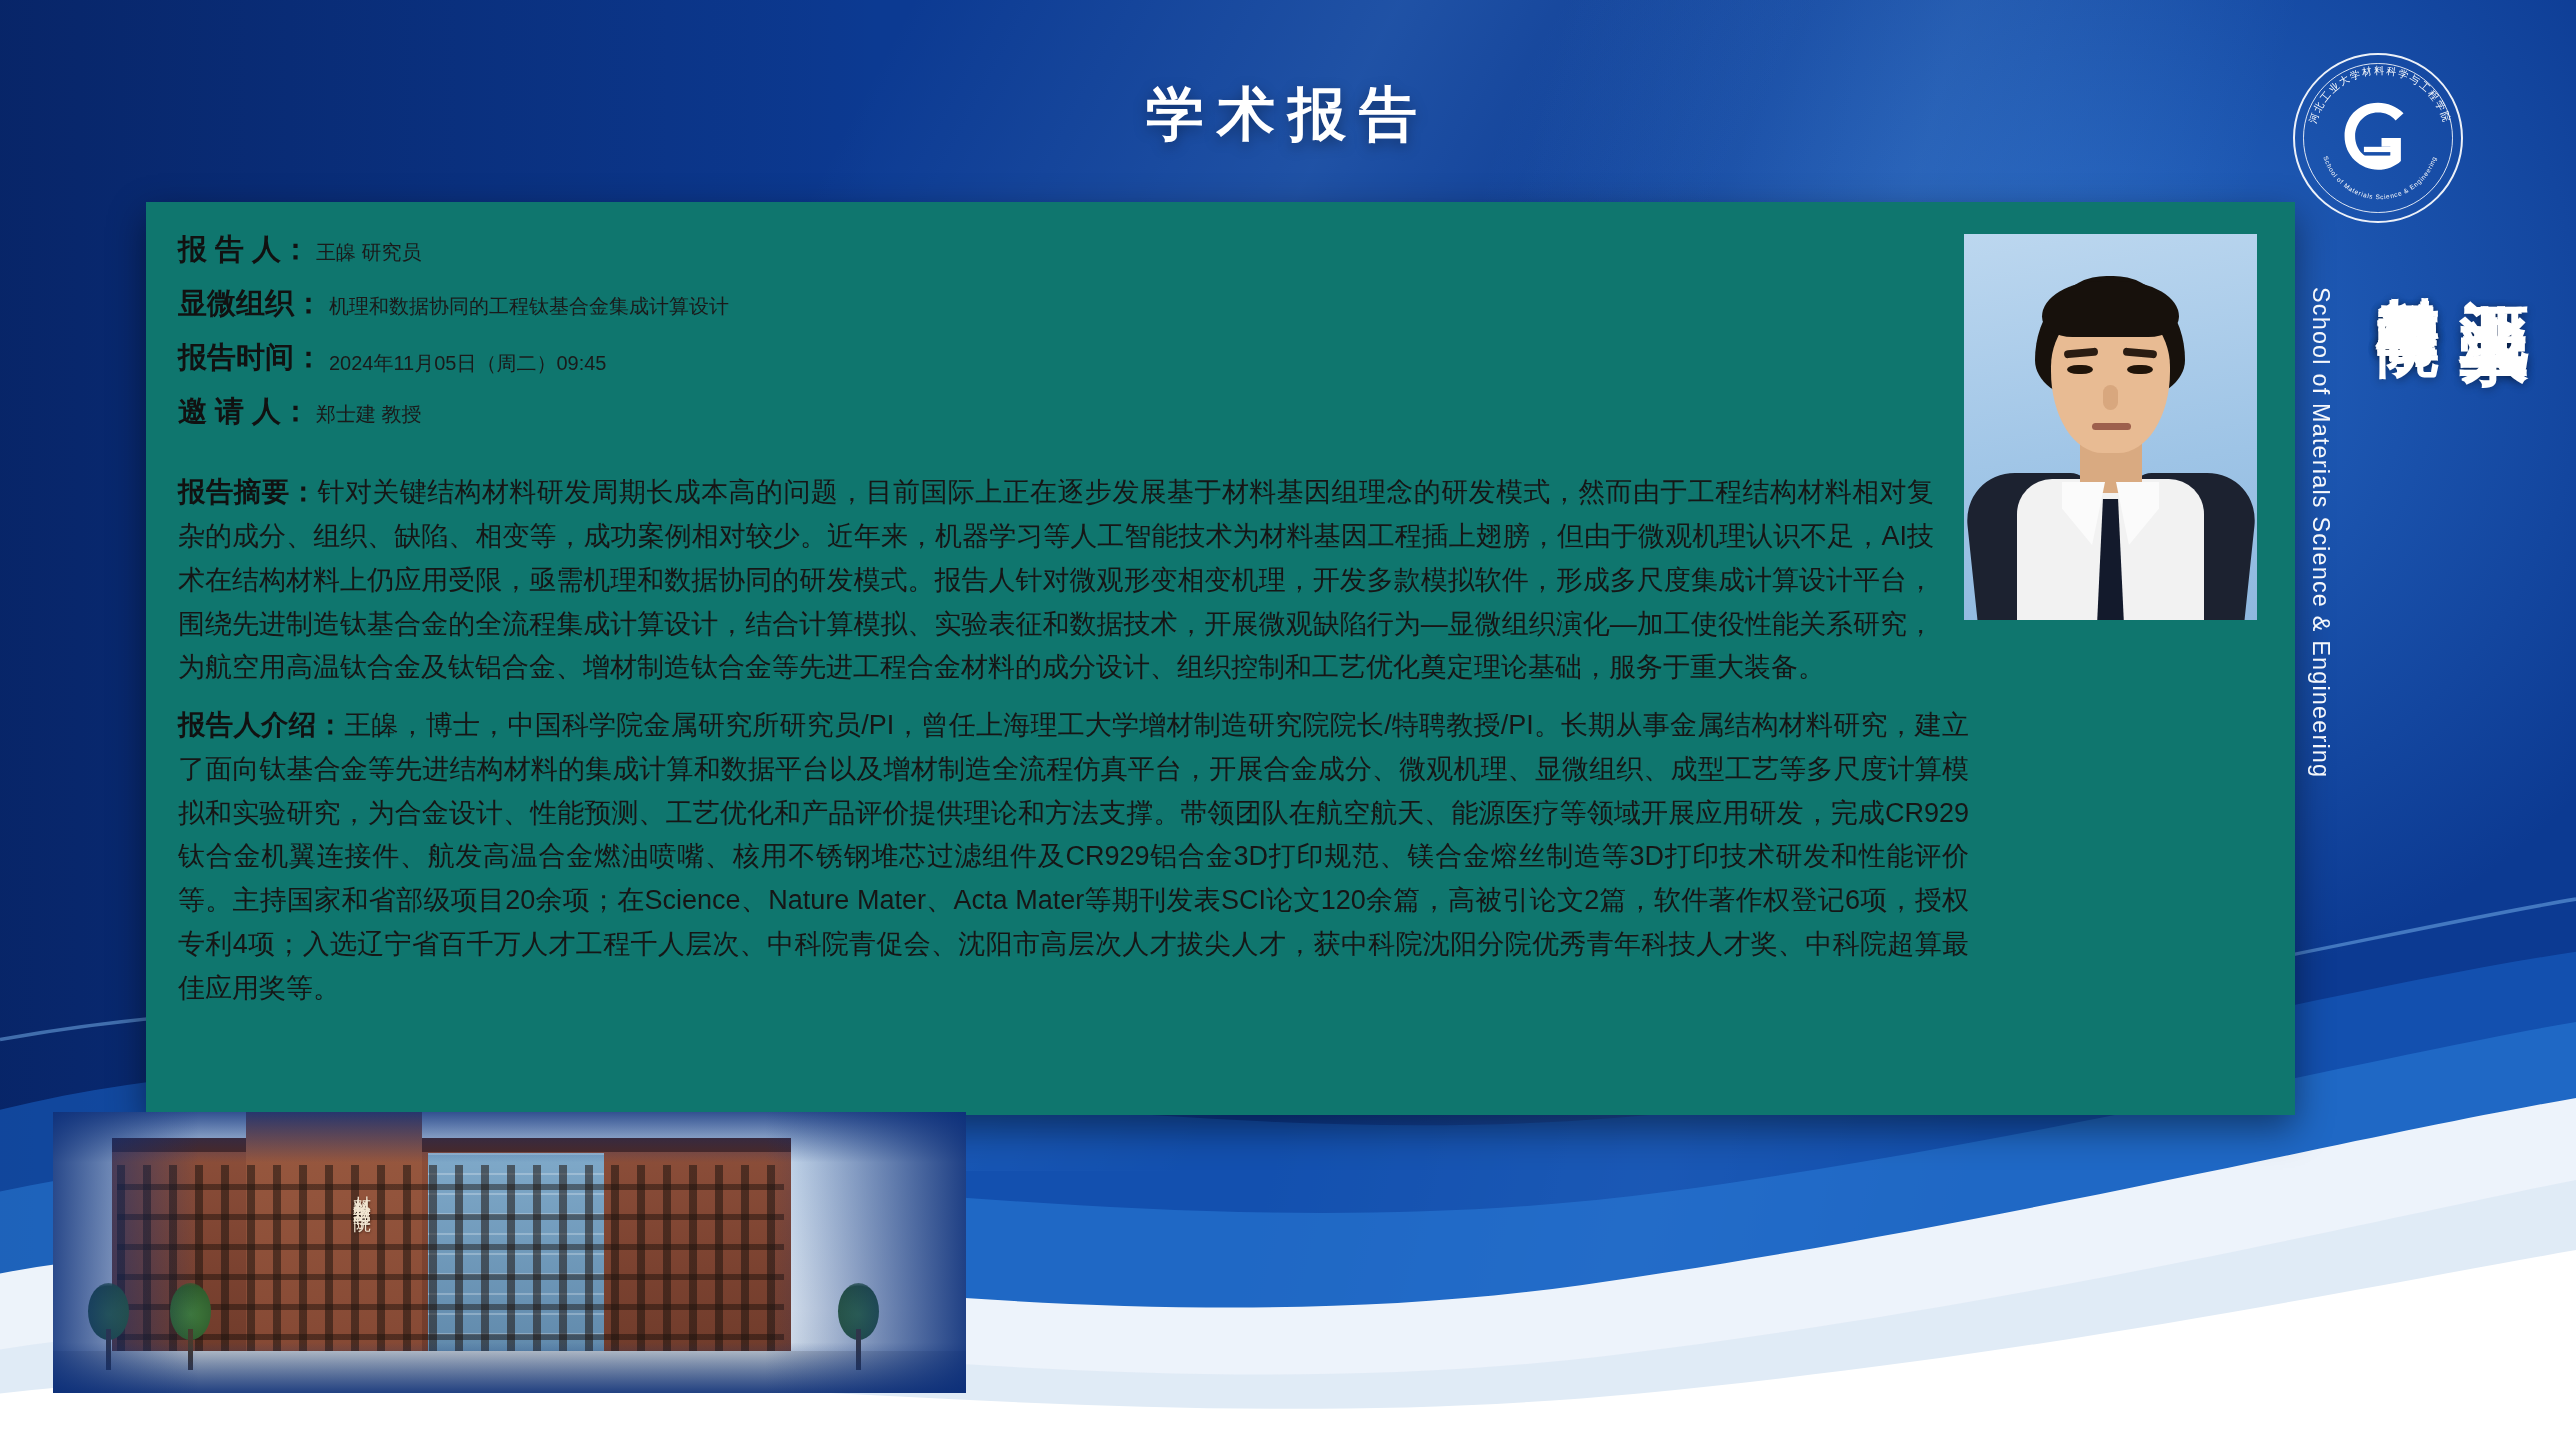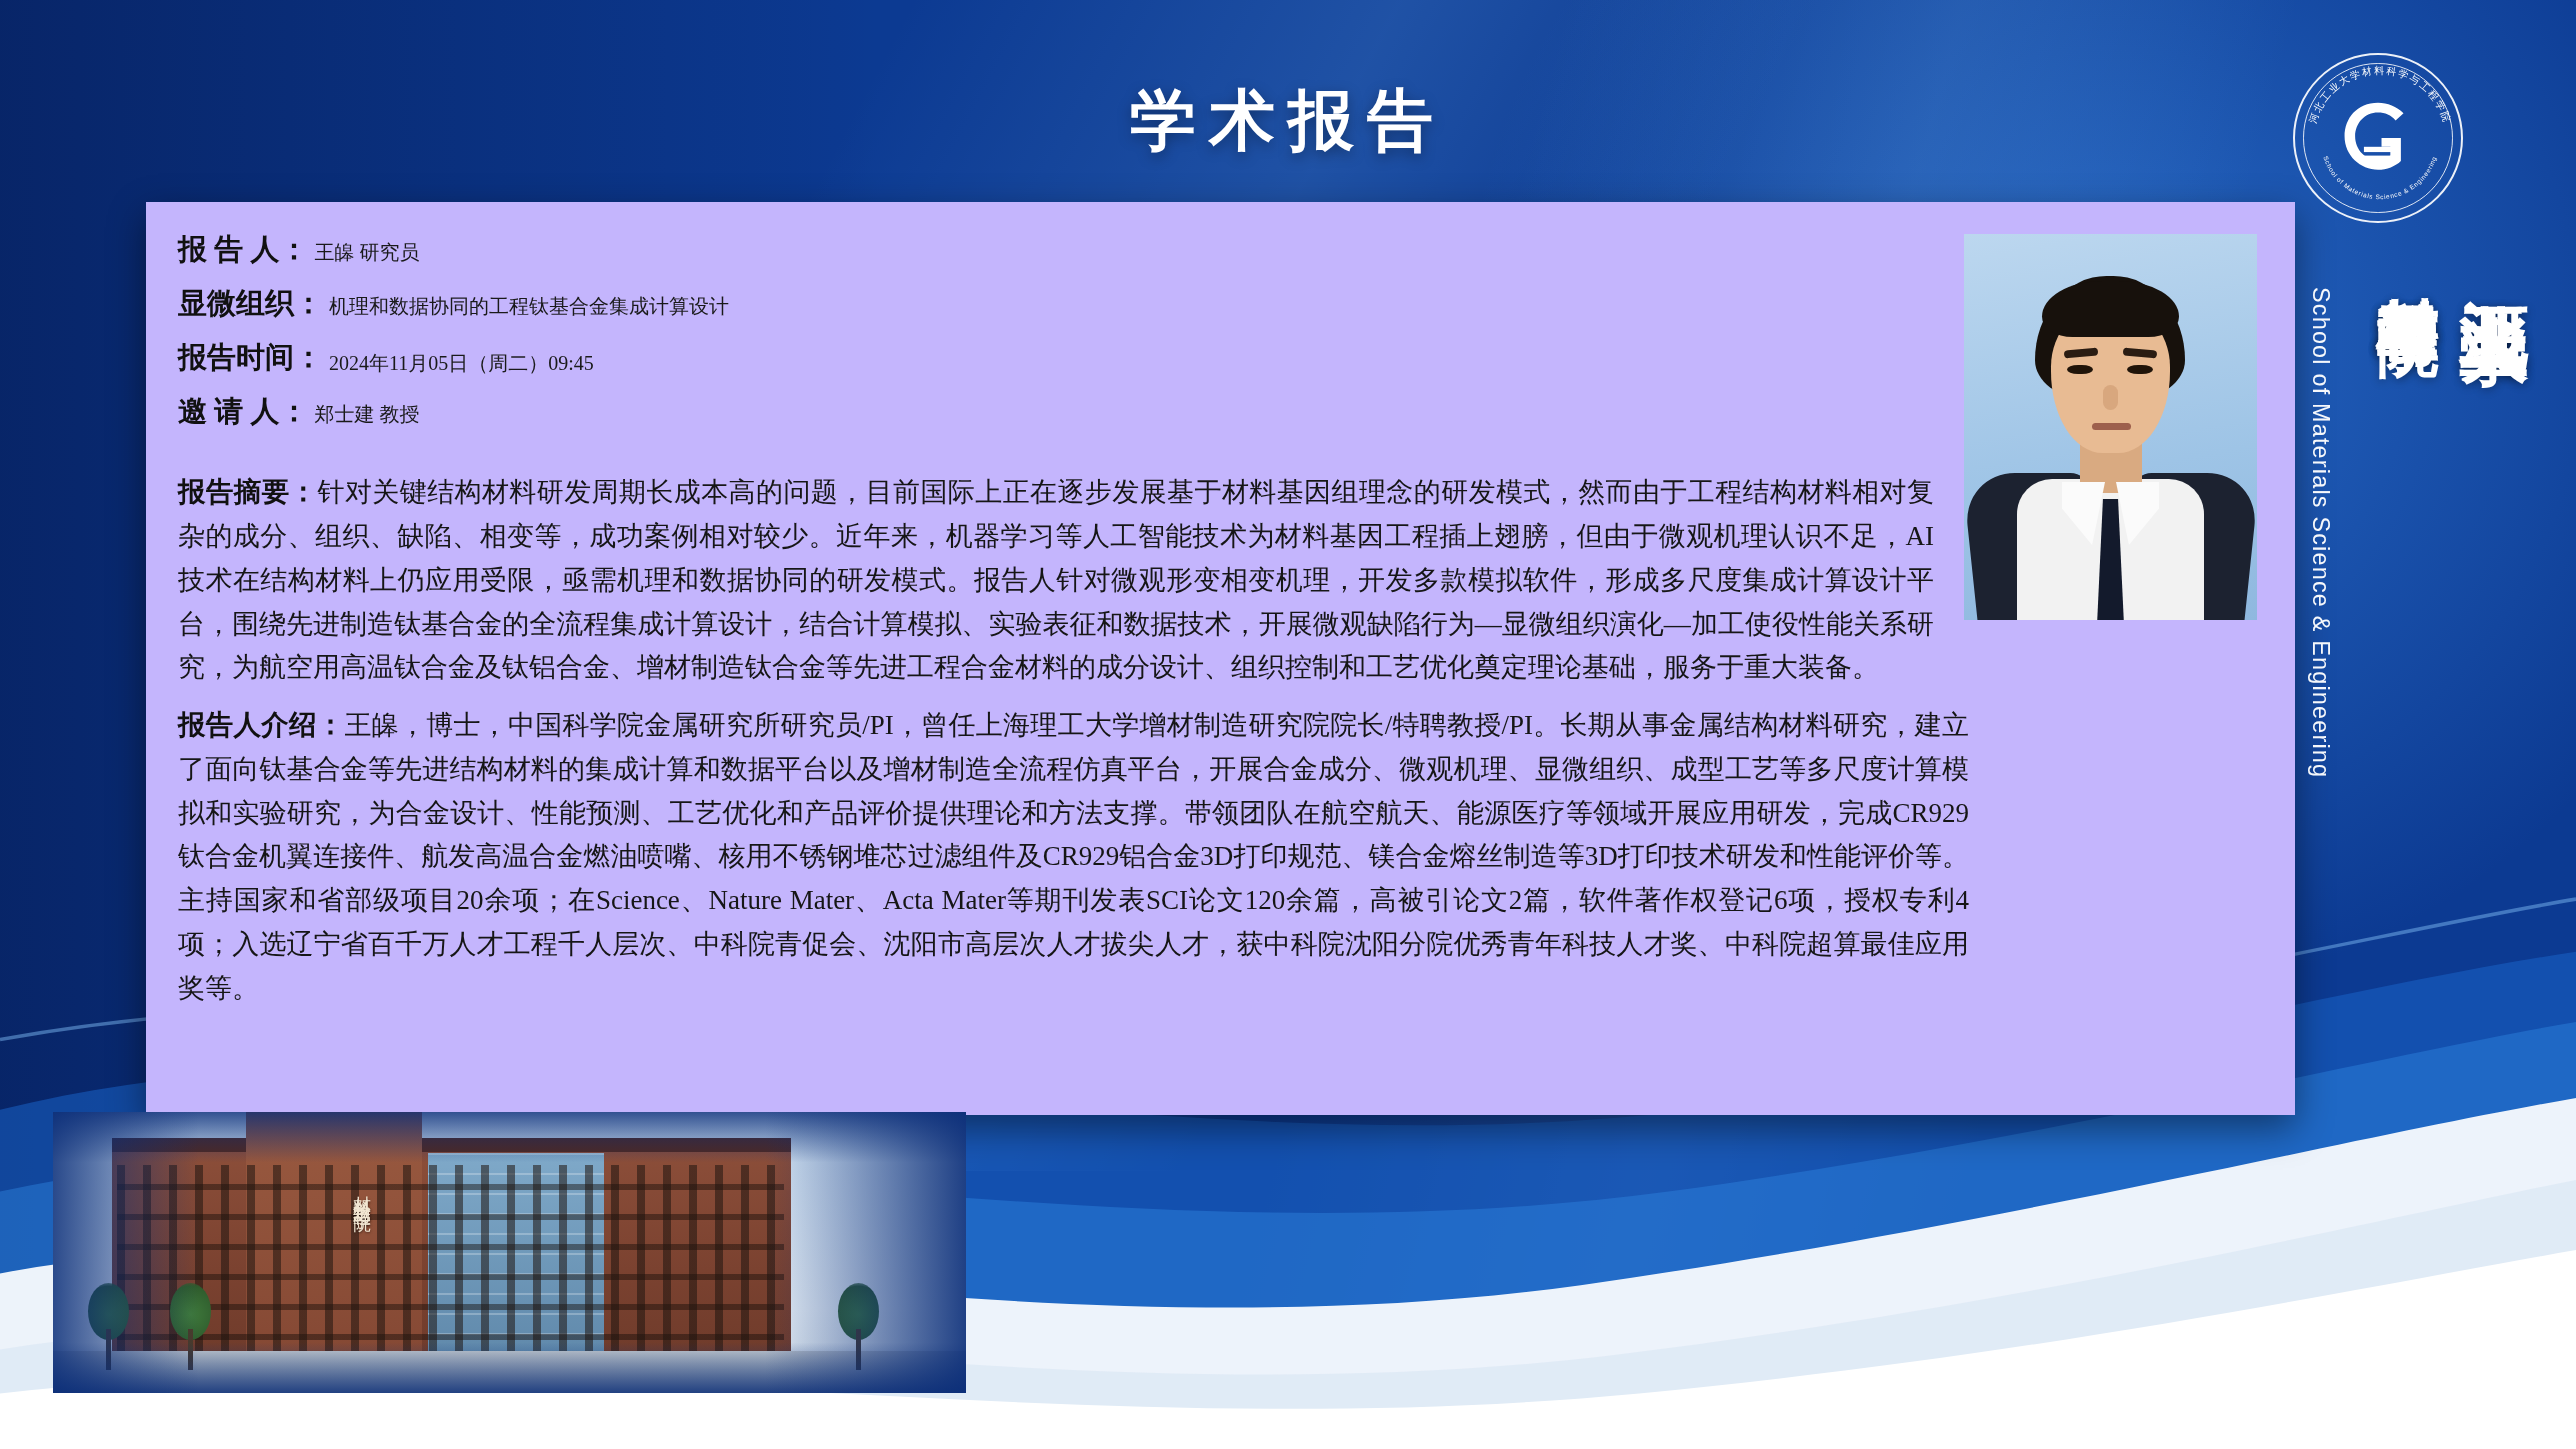--- a/index.html
+++ b/index.html
@@ -64,37 +64,36 @@
     pointer-events: none;
   }
 
   
   .title {
     position: absolute;
     left: 0; top: 76px;
     width: 2576px;
     text-align: center;
     font-family: "DejaVu Serif", "Liberation Serif", serif;
-    font-size: 66px;
+    font-size: 58px;
     letter-spacing: 13px;
     font-weight: 700;
     color: #ffffff;
     text-shadow: 0 3.5px 14px rgba(0,0,0,0.35);
   }
 
   
   .card {
     position: absolute;
     left: 146px;
     top: 202px;
     width: 2149px;
     height: 913px;
-    background: #c4b5fd;
+    background: #0f766e;
     box-shadow: 0 13px 35px rgba(0,0,0,0.45);
-    font-family: Liberation Serif, serif;
   }
 
   .card-inner {
     position: absolute;
     left: 32px;
     top: 28px;
     right: 35px;
   }
 
   .row {

